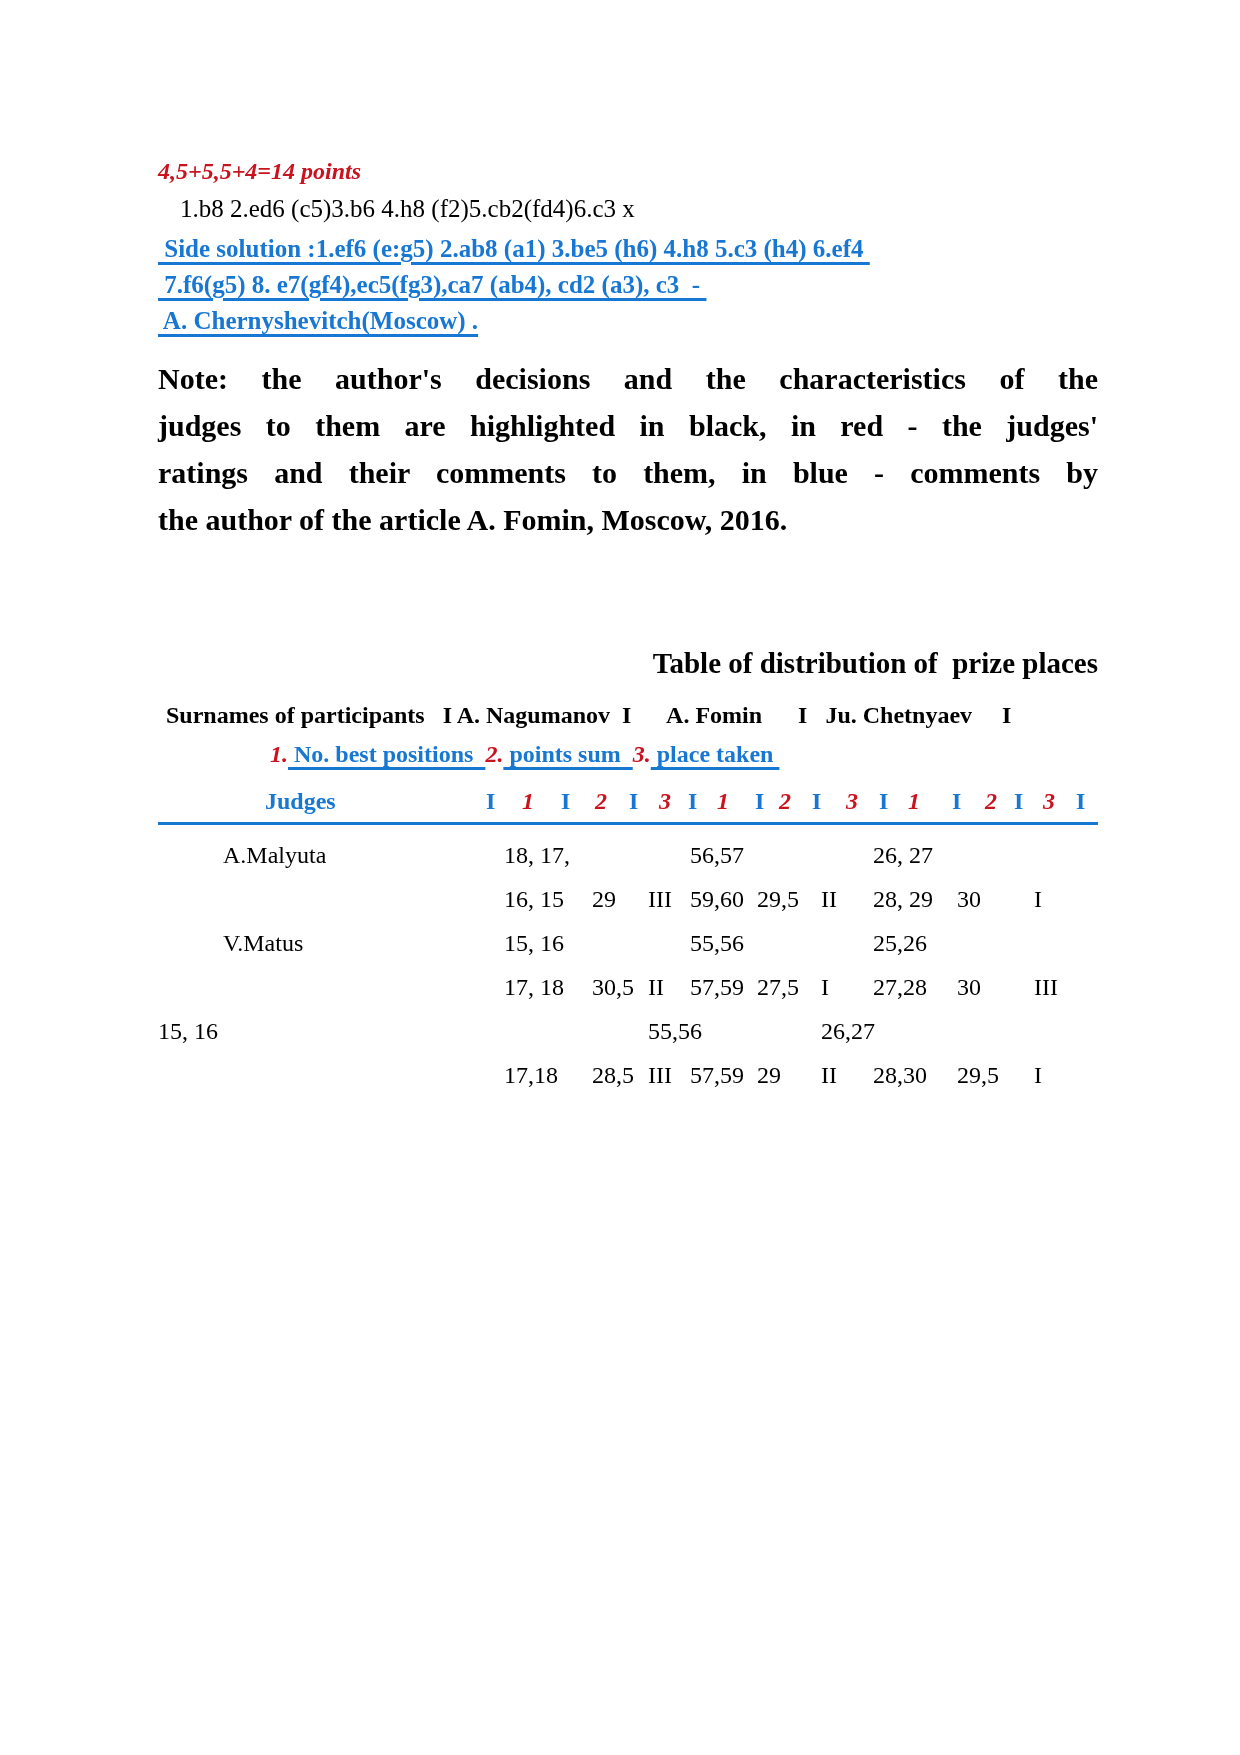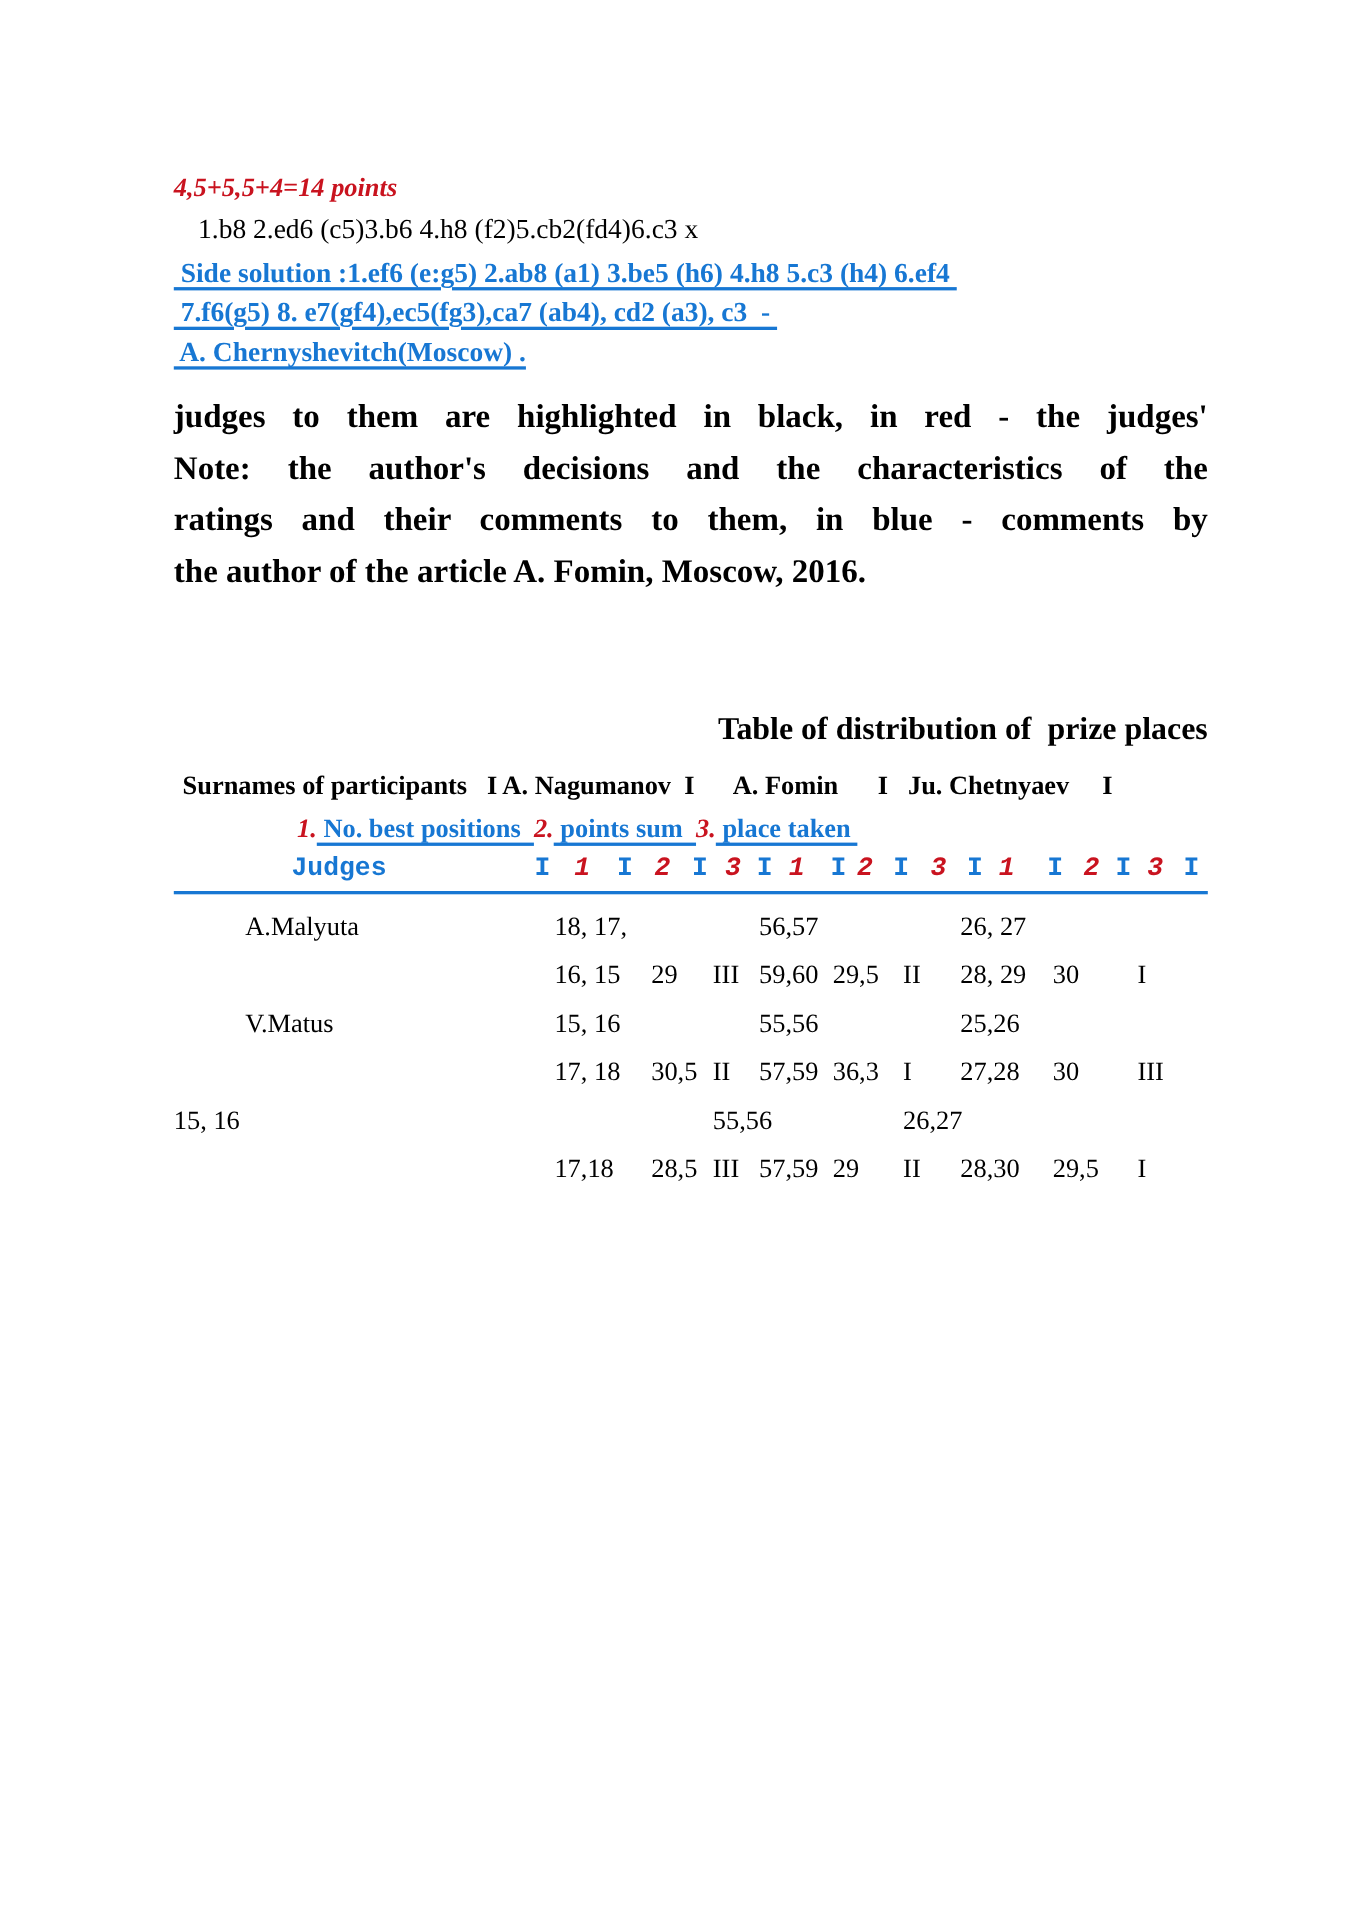--- a/index.html
+++ b/index.html
@@ -26,21 +26,21 @@
 
   .table-title{margin-top:104px;font-size:29px;font-weight:bold;text-align:right;white-space:pre;}
 
   .participants-line{margin-top:18px;font-size:24px;white-space:pre;padding-left:8px;line-height:34px;font-weight:bold;}
 
   .legend-line{margin-top:4px;font-size:24px;font-weight:bold;padding-left:112px;line-height:36px;height:38px;}
   .legend-line span{white-space:pre;}
   .legend-line .red{font-style:italic;}
   .legend-line .blue{text-decoration:underline;text-decoration-thickness:2.5px;text-underline-offset:5px;}
 
-  .judges-header{position:relative;height:36px;margin-top:0;font-size:24px;font-weight:bold;border-bottom:3px solid var(--blue);font-family:Liberation Mono, monospace;}
+  .judges-header{position:relative;height:36px;margin-top:12px;font-size:24px;font-weight:bold;border-bottom:3px solid var(--blue);}
   .jh-tok{position:absolute;top:2px;}
   .jh-tok.red{font-style:italic;}
 
   .table-body{margin-top:8px;font-size:24px;}
   .trow{display:grid;grid-template-columns:346px 88px 56px 42px 67px 64px 52px 84px 77px auto;height:44px;align-items:center;}
   .cell{white-space:nowrap;}
   .cell.name{padding-left:65px;}
 </style>
 </head>
 <body>
@@ -49,22 +49,22 @@
 
   <div class="points-line">4,5+5,5+4=14 points</div>
 
   <div class="main-line">1.b8 2.ed6 (c5)3.b6 4.h8 (f2)5.cb2(fd4)6.c3 x</div>
 
   <div class="blue-line"><span class="ul pre"> Side solution :1.ef6 (e:g5) 2.ab8 (a1) 3.be5 (h6) 4.h8 5.c3 (h4) 6.ef4 </span></div>
   <div class="blue-line"><span class="ul pre"> 7.f6(g5) 8. e7(gf4),ec5(fg3),ca7 (ab4), cd2 (a3), c3  - </span></div>
   <div class="blue-line"><span class="ul pre"> A. Chernyshevitch(Moscow) .</span></div>
 
   <div class="note">
+    <div class="note-line jl">Note: the author's decisions and the characteristics of the</div>
     <div class="note-line jl">judges to them are highlighted in black, in red - the judges'</div>
-    <div class="note-line jl">Note: the author's decisions and the characteristics of the</div>
     <div class="note-line jl">ratings and their  comments to  them,  in blue - comments by</div>
     <div class="note-line">the author of the article A. Fomin, Moscow, 2016.</div>
   </div>
 
   <div class="table-title">Table of distribution of  prize places</div>
 
   <div class="participants-line">Surnames of participants   I A. Nagumanov  I      A. Fomin      I   Ju. Chetnyaev     I</div>
 
   <div class="legend-line"><span class="red">1.</span><span class="blue"> No. best positions  </span><span class="red">2.</span><span class="blue"> points sum  </span><span class="red">3.</span><span class="blue"> place taken </span></div>
 
@@ -127,21 +127,21 @@
         <div class="cell">25,26</div>
         <div class="cell"></div>
         <div class="cell"></div>
       </div>
       <div class="trow">
         <div class="cell name"></div>
         <div class="cell">17, 18</div>
         <div class="cell">30,5</div>
         <div class="cell">II</div>
         <div class="cell">57,59</div>
-        <div class="cell">36,3</div>
+        <div class="cell">27,5</div>
         <div class="cell">I</div>
         <div class="cell">27,28</div>
         <div class="cell">30</div>
         <div class="cell">III</div>
       </div>
       <div class="trow">
         <div class="cell">15, 16</div>
         <div class="cell"></div>
         <div class="cell"></div>
         <div class="cell">55,56</div>

